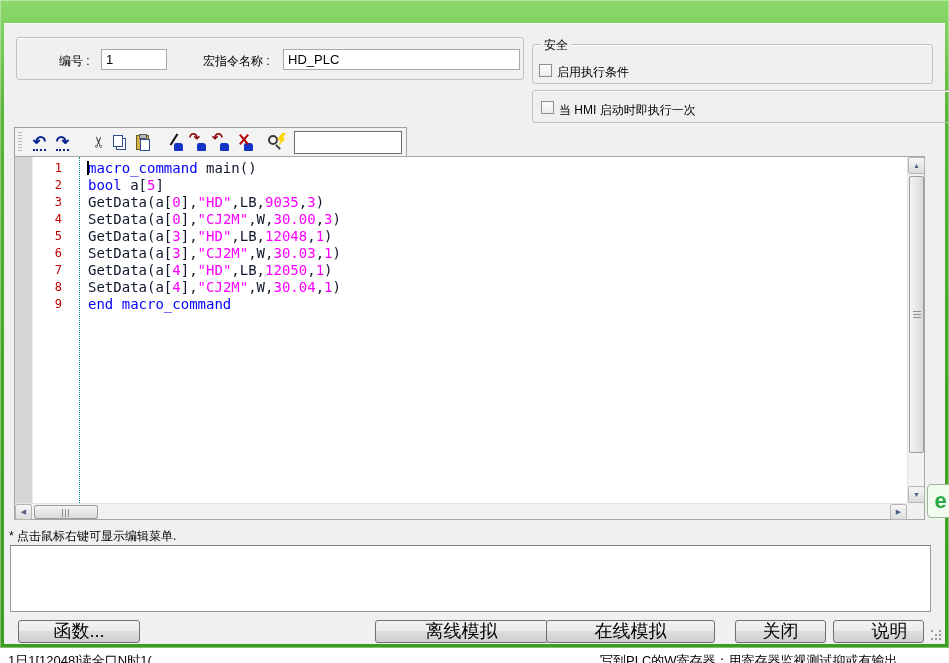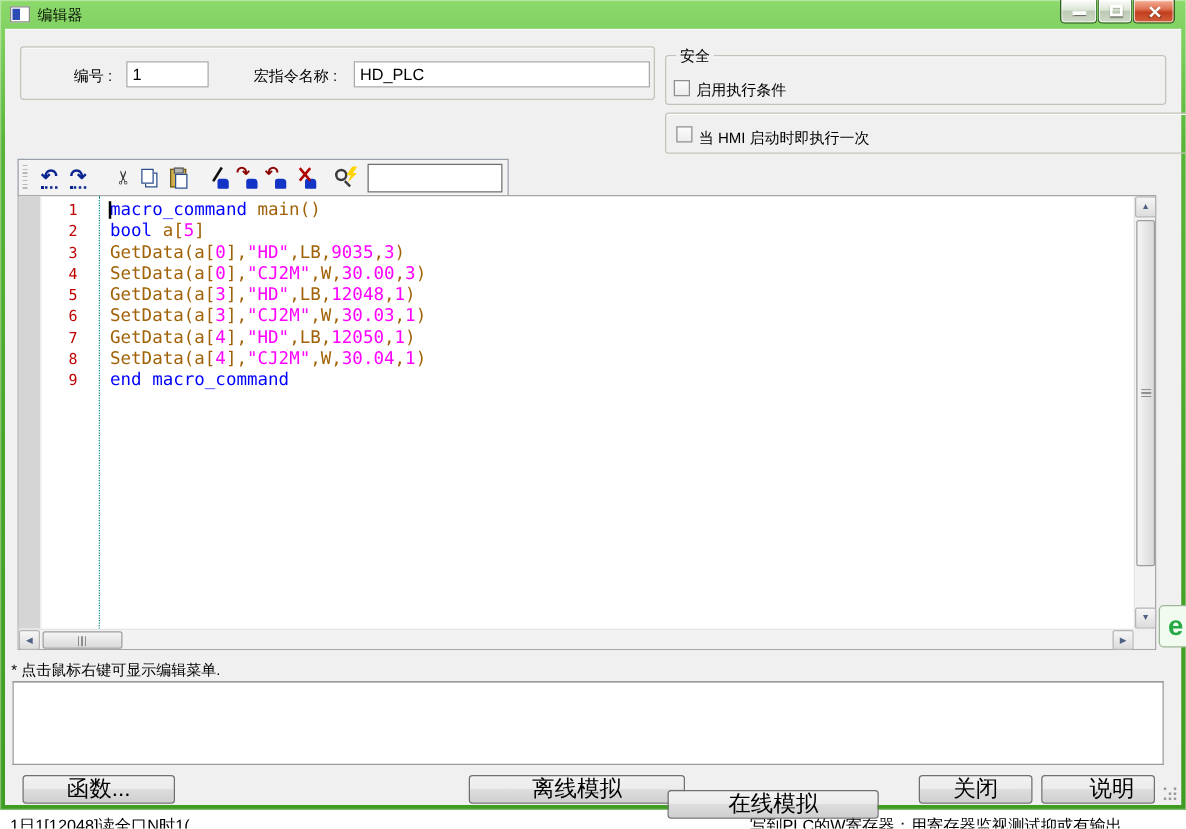--- a/index.html
+++ b/index.html
@@ -87,21 +87,21 @@
   .ed-margin { position:absolute; left:0; top:0; bottom:16px; width:18px; background:#d5d5d5;
             border-right:1px solid #eee; }
   .ed-gutter { position:absolute; left:19px; top:0; bottom:16px; width:46px; padding-top:3px;
             border-right:1px dotted #0a8f8f; font:12px "DejaVu Sans Mono",monospace; color:#c00000; }
   .ln { height:17px; line-height:17px; text-align:right; padding-right:17px; }
   .ed-code { position:absolute; left:66px; top:0; right:17px; bottom:16px; padding:3px 0 0 7px;
             font:14px "DejaVu Sans Mono",monospace; white-space:pre; overflow:hidden; }
   .cl { height:17px; line-height:17px; }
   .seg-kw  { color:#0000ff; }
   .seg-lit { color:#ff00ff; }
-  .seg-pl  { color:#a16207; }
+  .seg-pl  { color:#0f172a; }
   .caret { position:absolute; left:72px; top:4px; width:2px; height:14px; background:#000; }
 
   
   .vsb { position:absolute; right:0; top:0; bottom:16px; width:17px; background:#f2f2f2;
          border-left:1px solid #e5e5e5; }
   .hsb { position:absolute; left:0; bottom:0; right:17px; height:16px; background:#f2f2f2;
          border-top:1px solid #e5e5e5; }
   .sb-btn { position:absolute; background:linear-gradient(180deg,#f6f6f6,#dcdcdc);
          border:1px solid #b5b5b5; border-radius:2px; color:#4d6185; font-size:7px;
          display:flex; align-items:center; justify-content:center; }
@@ -120,21 +120,21 @@
   
   .hint { position:absolute; left:5px; top:505px; font-size:12px; }
   .outbox { position:absolute; left:6px; top:522px; width:921px; height:67px;
             background:#fff; border:1px solid #9a9a9a; border-top-color:#7d7d7d; }
   .btn { position:absolute; top:597px; height:23px; border:1px solid #707070; border-radius:3px;
          background:linear-gradient(180deg,#f2f2f2 0%,#ebebeb 50%,#dddddd 50%,#cfcfcf 100%);
          font-size:18px; text-align:center; line-height:21px; color:#000; }
   .btn-fn   { left:14px;  width:122px; }
   .btn-save { left:143px; width:199px; }
   .btn-off  { left:371px; width:173px; }
-  .btn-on   { left:530px; width:169px;margin-top:12px; }
+  .btn-on   { left:542px; width:169px; }
   .btn-close{ left:731px; width:91px; }
   .btn-help { left:829px; width:91px;padding-left:22px; }
   .grip { position:absolute; right:3px; bottom:3px; width:12px; height:12px; }
   .grip::before { content:""; position:absolute; left:0; top:0; width:2px; height:2px; background:#9a9a9a;
          box-shadow:8px 0 0 #9a9a9a, 4px 4px 0 #9a9a9a, 8px 4px 0 #9a9a9a,
                     0 8px 0 #9a9a9a, 4px 8px 0 #9a9a9a, 8px 8px 0 #9a9a9a; transform:translate(1px,1px); }
 
   
   .desk-strip { position:absolute; left:0; top:648px; width:949px; height:15px;
          background:#fff; overflow:hidden; }
@@ -147,33 +147,20 @@
 </head>
 <body>
 
 <div class="desk-strip">
   <span class="desk-text desk-text-left">1日1[12048]读全口N时1(</span>
   <span class="desk-text desk-text-right">写到PLC的W寄存器：用寄存器监视测试抑或有输出</span>
 </div>
 <div class="desk-icon">e</div>
 
 <div class="win">
-  <div class="titlebar">
-    <div class="title-icon"></div>
-    <div class="title-text">编辑器</div>
-    <div class="winbtns">
-      <div class="wbtn wbtn-min">
-          <div class="glyph-min"></div>
-        </div>
-      <div class="wbtn wbtn-max">
-          <div class="glyph-max"></div>
-        </div>
-      <div class="wbtn wbtn-close glyph-close"></div>
-    </div>
-  </div>
 
   <div class="client">
 
     <div class="panel" style="left:12px;top:14px;width:508px;height:43px;">
       <span class="lbl" style="left:42px;top:15px;">编号 :</span>
       <input class="tb" style="left: 84px; top: 11px; width: 66px; height: 21px;" value="1">
       <span class="lbl" style="left:186px;top:15px;">宏指令名称 :</span>
       <input class="tb" style="left: 266px; top: 11px; width: 237px; height: 21px;" value="HD_PLC">
     </div>
 

